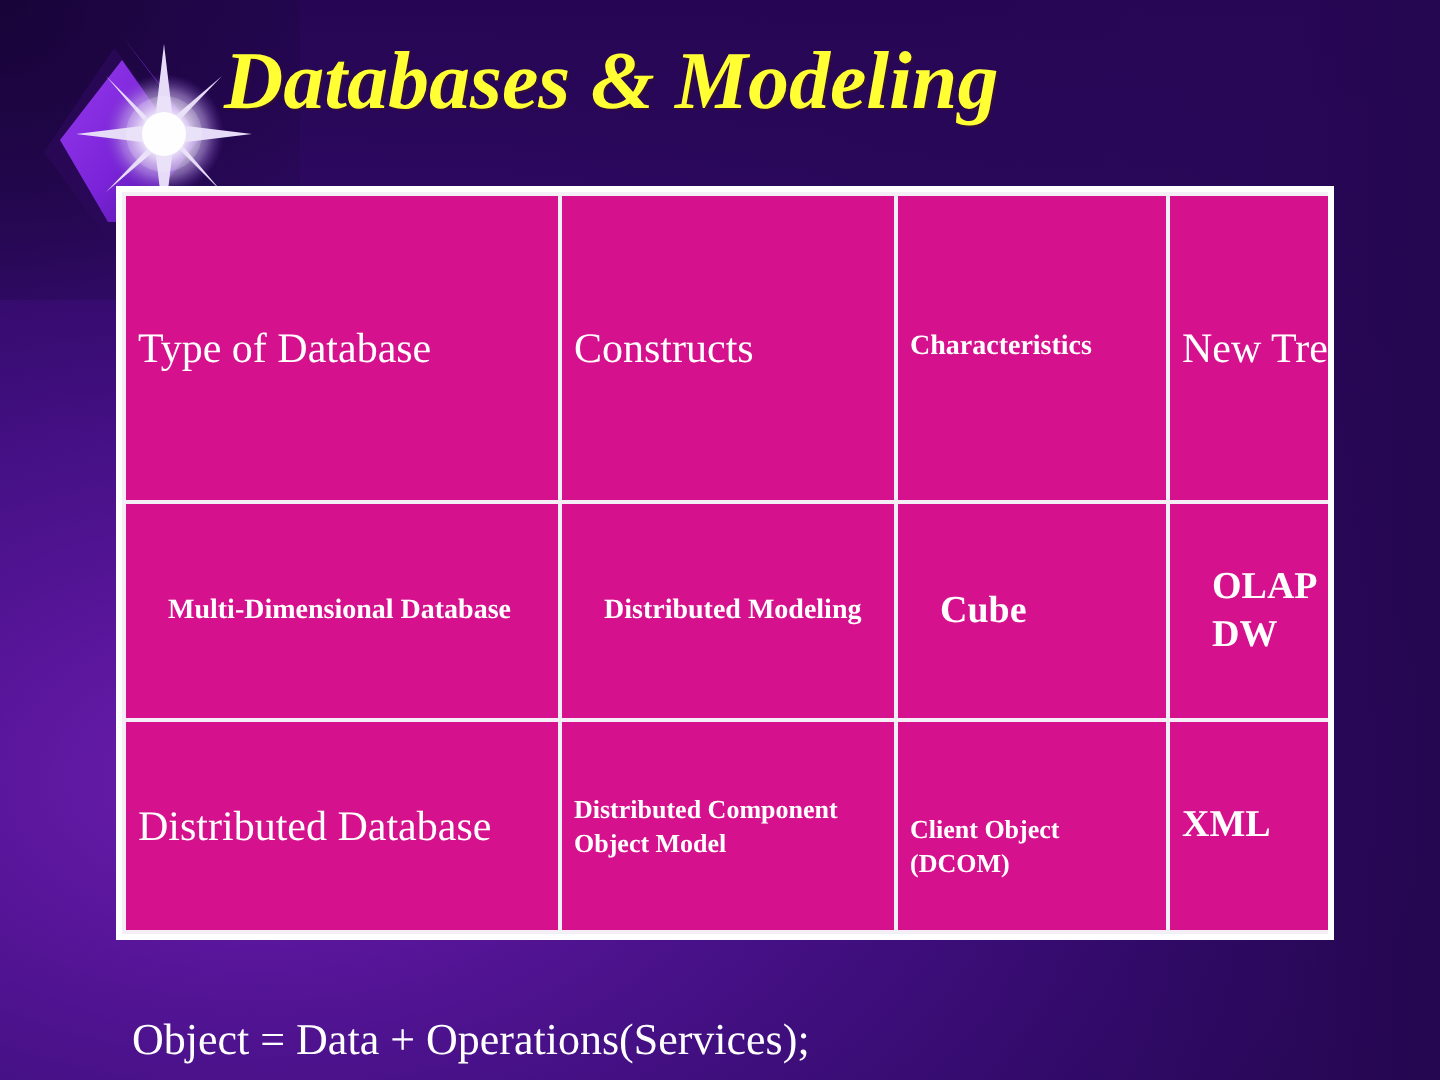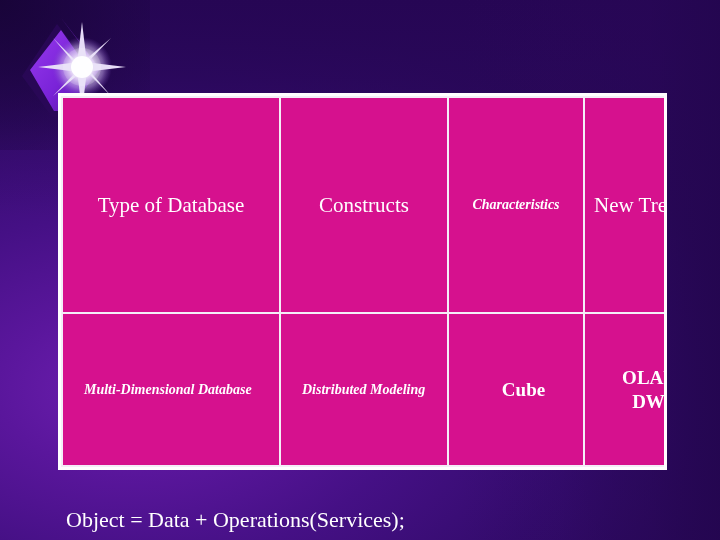--- a/index.html
+++ b/index.html
@@ -108,24 +108,24 @@
   tr.r4 td { height: 62px; }
 
   .cell {
     display: block;
     color: #ffffff;
     font-family: "Liberation Serif", "DejaVu Serif", serif;
   }
   
   .t-lg      { font-size: 21px; line-height: 26px; font-weight: normal; }
   .t-md      { font-size: 19px; line-height: 24px; font-weight: bold; }
-  .t-sm-bold { font-size: 14px; line-height: 18px; font-weight: bold; font-style: italic; }
+  .t-sm-bold { font-size: 14px; line-height: 18px; font-weight: bold; }
   .t-xs-bold { font-size: 13px; line-height: 17px; font-weight: bold; }
 
-  .ta-c { text-align: center; }
+  .ta-c { text-align: left; }
   .ta-l { text-align: left; }
 
   
   .ov-right { white-space: nowrap; }
   .shift-up  { position: relative; top: -8px; }
   .shift-dn  { position: relative; top: 10px; }
   .shift-dn2 { position: relative; top: 14px; }
 
   
   .note {
@@ -180,20 +180,21 @@
         <polygon points="39,30 64,55 68,59 62,57"></polygon>
         <polygon points="97,88 72,63 68,59 74,61"></polygon>
         <polygon points="97,30 73,55 68,59 70,53"></polygon>
         <polygon points="39,88 63,63 68,59 66,65"></polygon>
       </g>
       <circle cx="68" cy="59" r="11" fill="#ffffff" opacity="0.96"></circle>
       <circle cx="68" cy="59" r="19" fill="#ffffff" opacity="0.18"></circle>
     </svg>
   </div>
 
+  <div class="title">Databases &amp; Modeling</div>
 
   <div class="table-wrap">
     <table class="matrix">
       <tbody>
         <tr class="r-head">
           <td class="c0">
             <span class="cell t-lg ta-c">Type of Database</span>
           </td>
           <td class="c1">
             <span class="cell t-lg ta-c">Constructs</span>
@@ -217,20 +218,35 @@
           </td>
           <td class="c2">
             <span class="cell t-md ta-c">Cube</span>
           </td>
           <td class="c3">
             <span class="cell t-md ta-c">OLAP DW</span>
           </td>
 
         </tr>
 
+        <tr class="r3">
+          <td class="c0">
+            <span class="cell t-lg ta-c">Distributed Database</span>
+          </td>
+          <td class="c1">
+            <span class="cell t-xs-bold ta-l">Distributed Component Object Model</span>
+          </td>
+          <td class="c2">
+            <span class="cell t-xs-bold ta-l shift-dn">Client Object (DCOM)</span>
+          </td>
+          <td class="c3">
+            <span class="cell t-md ta-c">XML</span>
+          </td>
+
+        </tr>
 
       </tbody>
     </table>
   </div>
 
   <div class="note">
     <div>Object = Data + Operations(Services);</div>
     
   </div>
 

